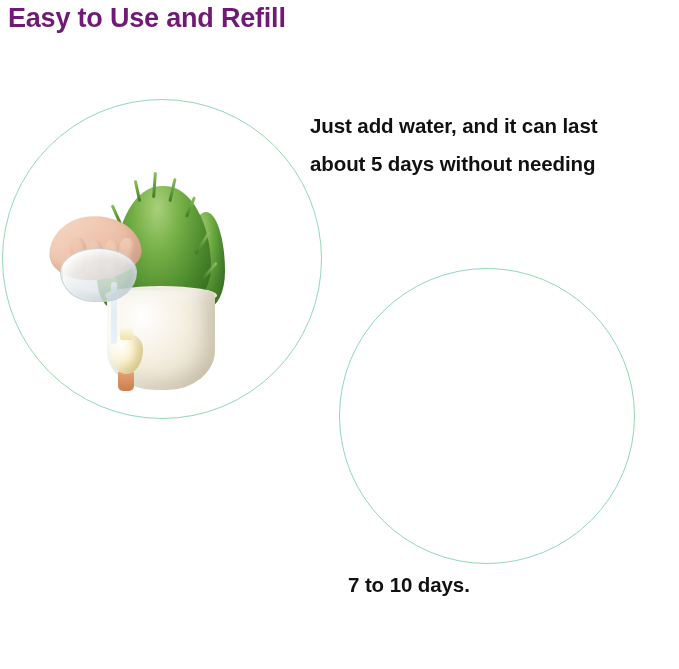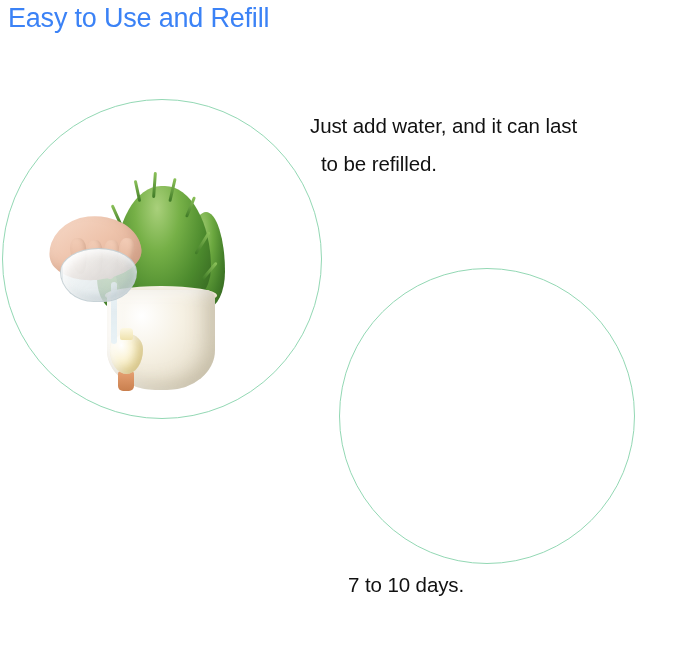--- a/index.html
+++ b/index.html
@@ -18,32 +18,32 @@
     background: #ffffff;
     overflow: hidden;
   }
 
   
   #page-title {
     position: absolute;
     left: 8px;
     top: 1px;
     font-size: 27px;
-    font-weight: normal;
+    font-weight: bold;
     letter-spacing: -0.2px;
-    color: #3b82f6;
+    color: #701a75;
     line-height: 34px;
     white-space: nowrap;
   }
 
   
   .caption {
     position: absolute;
     font-size: 20.5px;
-    font-weight: normal;
+    font-weight: bold;
     color: #111111;
     line-height: 38px;
     letter-spacing: -0.1px;
     white-space: nowrap;
   }
   #caption-top { left: 310px; top: 107px; }
   #caption-bottom { left: 348px; top: 566px; }
   .caption .line { display: block; }
   .caption .line.indent { padding-left: 11px; }
 
@@ -234,21 +234,21 @@
       <div id="left-cup">
         <div class="cup-rib" style="left:10px;"></div>
         <div class="cup-rib" style="left:19px;"></div>
 
       </div>
     </div>
   </div>
 
   <div id="caption-top" class="caption">
     <span class="line">Just add water, and it can last</span>
-    <span class="line indent">to be refilled.</span>
+    <span class="line">about 5 days without needing</span>
   </div>
 
   <div id="photo-circle-right" class="photo-circle">
     <div class="photo-stage">
 
       
       
       
       
 

